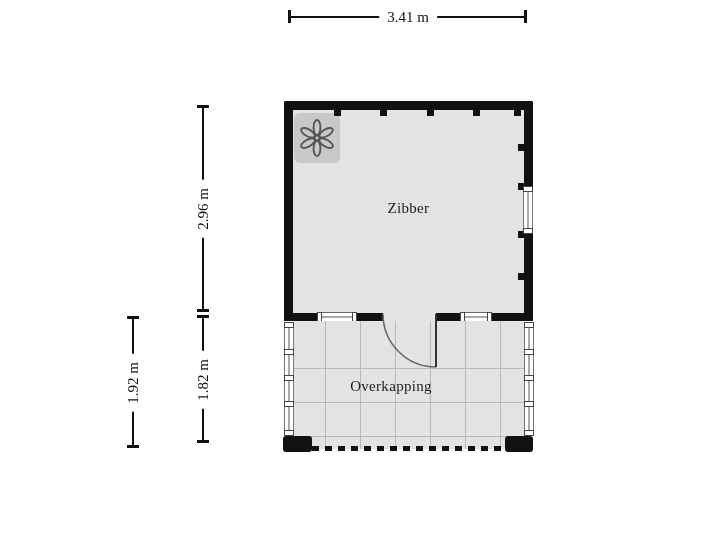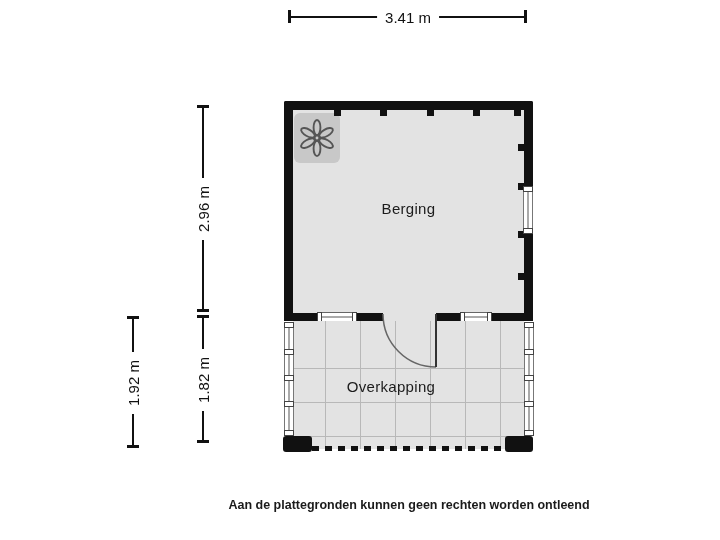--- a/index.html
+++ b/index.html
@@ -1,18 +1,18 @@
 <!DOCTYPE html>
 <html><head>
 <meta charset="utf-8">
 <style>
   html,body{margin:0;padding:0;background:#fff;}
   .canvas{
     position:relative;width:720px;height:540px;background:#ffffff;overflow:hidden;
-    font-family:Liberation Sans, sans-serif;color:#111;border-radius:28px;
+    font-family:Liberation Serif, serif;color:#111;border-radius:28px;
   }
   .abs{position:absolute;}
   
   .wall{position:absolute;background:#111;}
   .room-fill{position:absolute;background:#e3e3e3;}
   
   .dim-line-h{position:absolute;height:2px;background:#111;}
   .dim-line-v{position:absolute;width:2px;background:#111;}
   .dim-tick-v{position:absolute;width:3px;height:13px;background:#111;}
   .dim-tick-h{position:absolute;width:12px;height:3px;background:#111;}
@@ -88,21 +88,21 @@
             <ellipse cx="0" cy="-11" rx="3.6" ry="8" transform="rotate(180)"></ellipse>
             <ellipse cx="0" cy="-11" rx="3.6" ry="8" transform="rotate(240)"></ellipse>
             <ellipse cx="0" cy="-11" rx="3.6" ry="8" transform="rotate(300)"></ellipse>
             <circle cx="0" cy="0" r="2.5" fill="#c8c8c8"></circle>
           </g>
         </g>
       </svg>
     </span>
   </div>
 
-  <div class="room-label" style="left:293px;top:200px;width:231px;">Berging</div>
+  <div class="room-label" style="left:293px;top:200px;width:231px;">Zibber</div>
 
   <div class="wall" style="left:284px;top:101px;width:249px;height:9px;border-radius:2px;"></div>
   <div class="wall" style="left:284px;top:101px;width:9px;height:220px;border-radius:2px;"></div>
   <div class="wall" style="left:524px;top:101px;width:9px;height:220px;border-radius:2px;"></div>
 
   <div class="wtick" style="left:334px;top:110px;width:7px;height:6px;"></div>
   <div class="wtick" style="left:380px;top:110px;width:7px;height:6px;"></div>
   <div class="wtick" style="left:427px;top:110px;width:7px;height:6px;"></div>
   <div class="wtick" style="left:473px;top:110px;width:7px;height:6px;"></div>
   <div class="wtick" style="left:514px;top:110px;width:7px;height:6px;"></div>
@@ -160,16 +160,15 @@
     <span class="win-cap-v" style="top:52px;"></span>
     <span class="win-cap-v" style="top:78px;"></span>
     <span class="win-cap-v" style="bottom:-1px;"></span>
   </div>
 
   <div class="post" style="left:283px;top:436px;width:29px;height:16px;"></div>
   <div class="post" style="left:505px;top:436px;width:28px;height:16px;"></div>
   <div class="dashed-edge" style="left:312px;top:446px;width:193px;"></div>
 
   <div class="footer" style="left:99px;top:498px;width:620px;">
-    <div>Aan de plattegronden kunnen geen rechten worden ontleend</div>
   </div>
 
 </div>
 
 </body></html>

